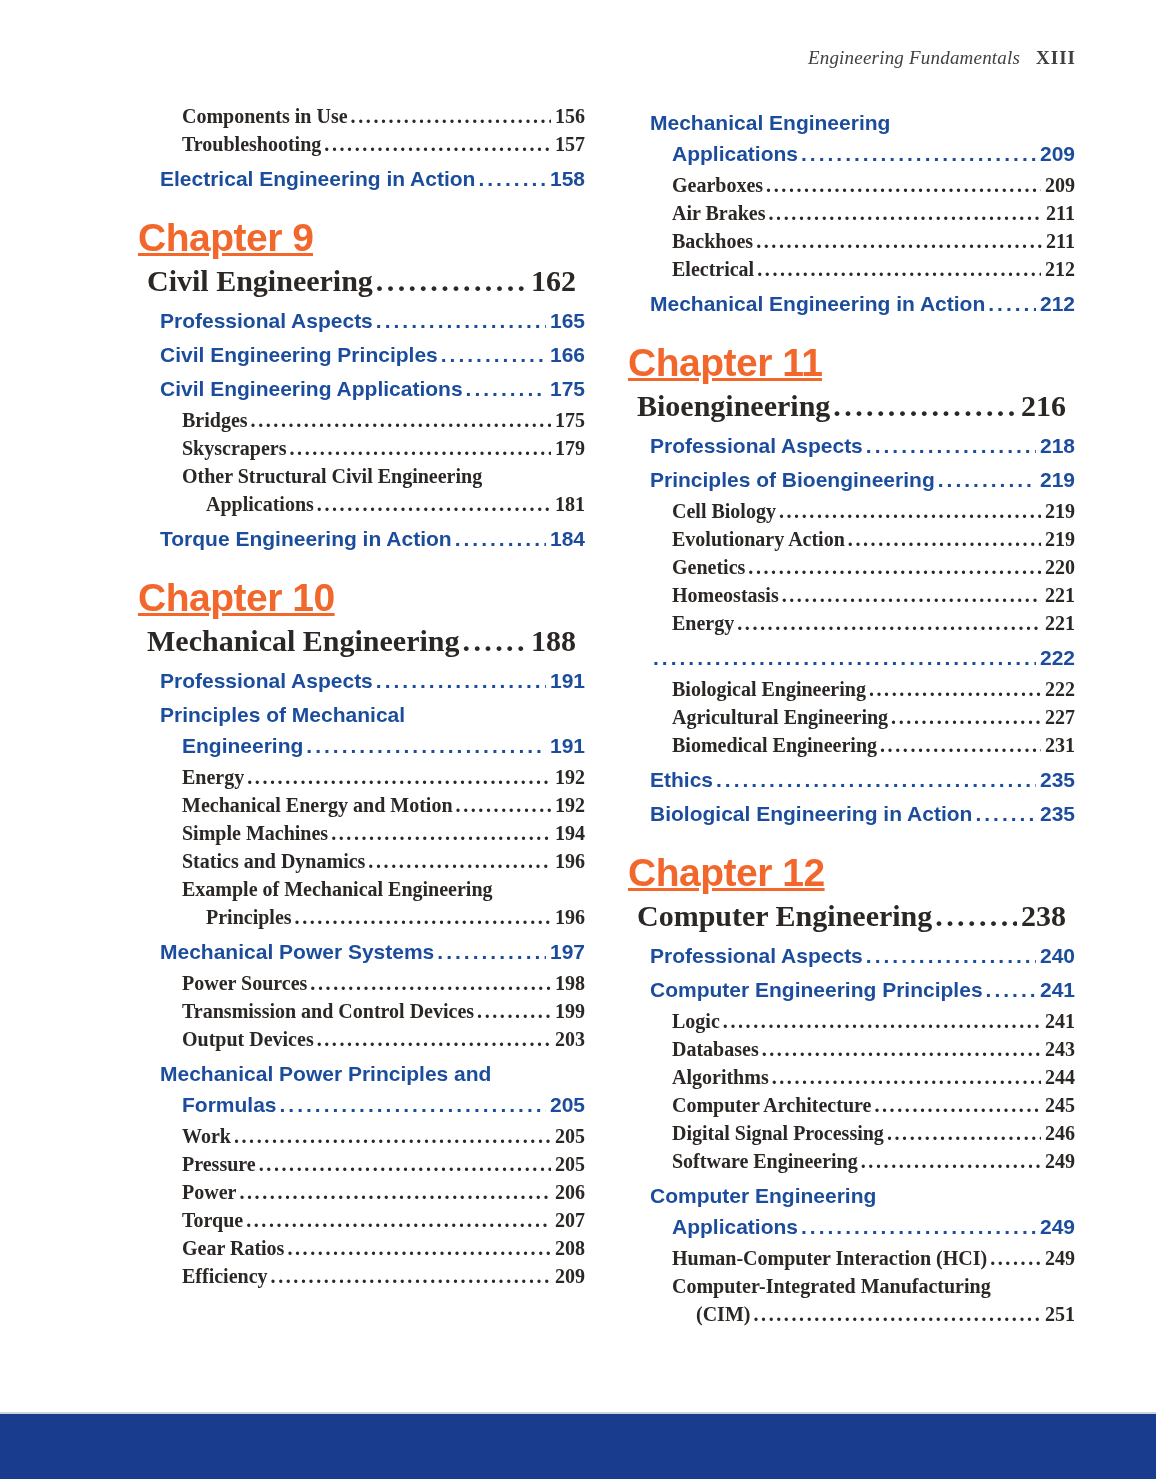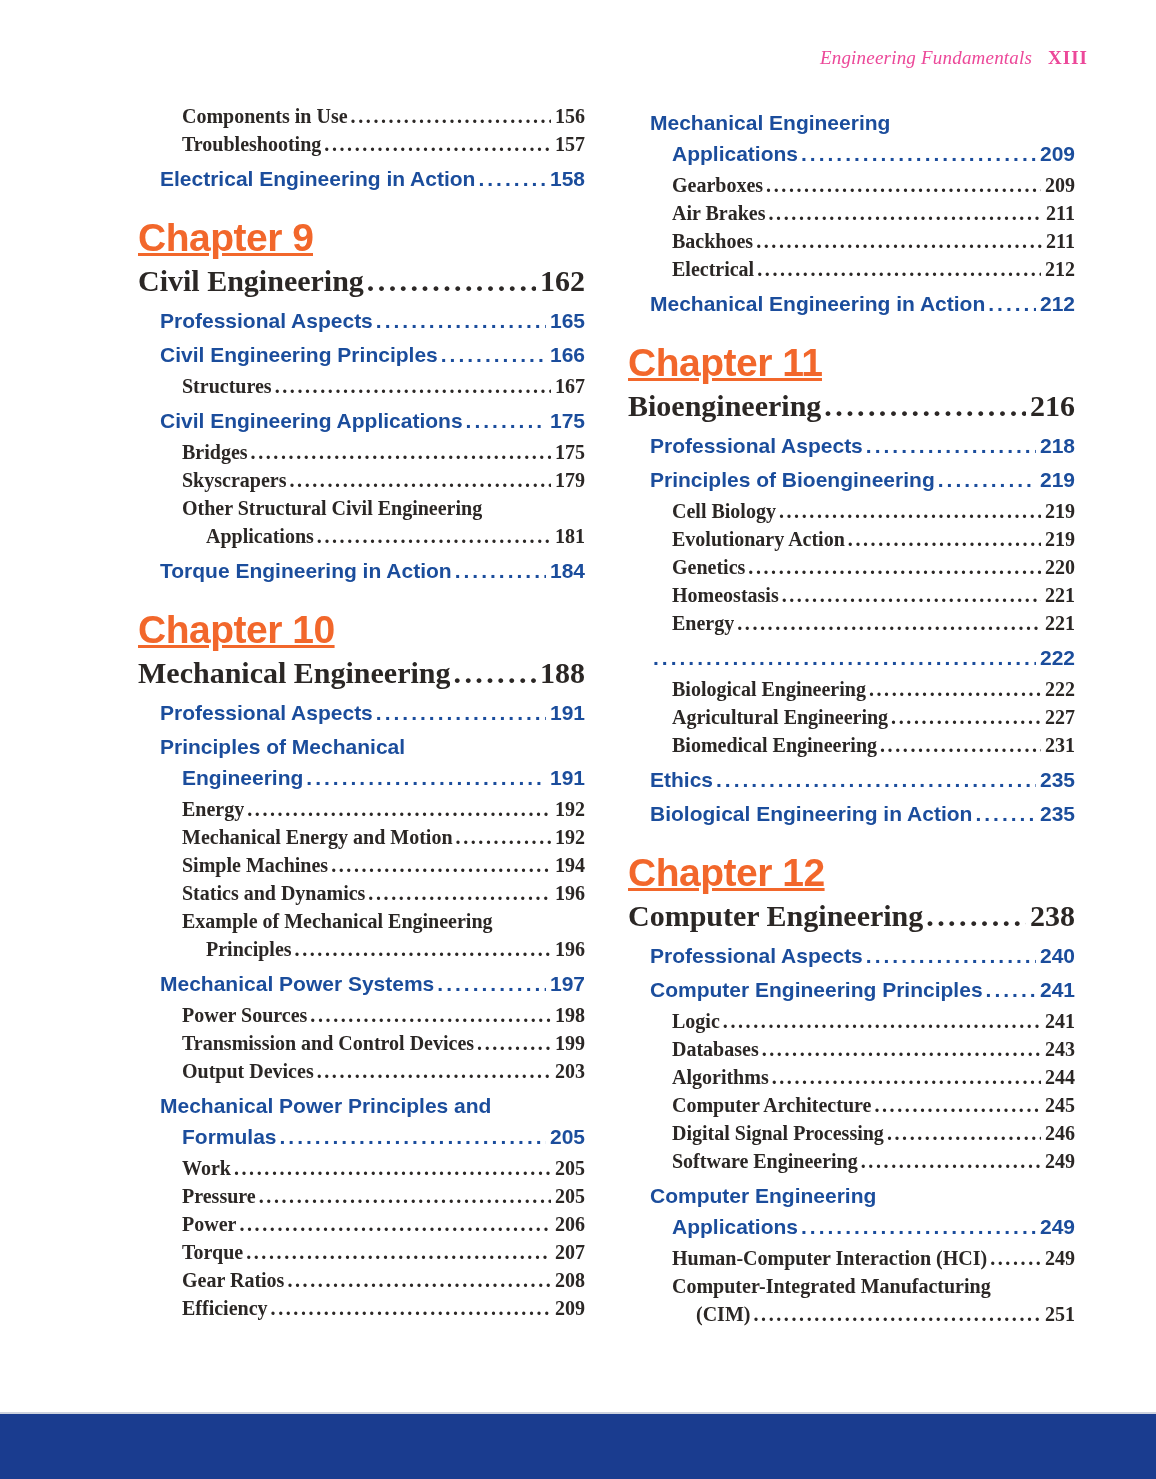--- a/index.html
+++ b/index.html
@@ -10,22 +10,22 @@
     --paper-white:#FFFFFF;
   }
   *{margin:0;padding:0;box-sizing:border-box;}
   html,body{background:#fff;}
   body{
     width:1156px;height:1479px;position:relative;overflow:hidden;
     font-family:"Liberation Serif",serif;background:var(--paper-white);
   }
   
   .running-header{
-    position:absolute;top:46px;left:16px;width:1072px;
-    text-align:right;color:#ec4899;white-space:nowrap;padding-left:12px;
+    position:absolute;top:46px;left:4px;width:1072px;
+    text-align:right;color:#404040;white-space:nowrap;padding-left:12px;
   }
   .running-header .book{
     font:italic 400 19px/24px "Liberation Serif",serif;
     letter-spacing:.2px;
   }
   .running-header .folio{
     font:700 19px/24px "Liberation Serif",serif;
     margin-left:16px;letter-spacing:1px;
   }
   
@@ -56,21 +56,21 @@
   .section.close{padding-left:44px;margin-top:5px;}
   .section .dots::after{letter-spacing:3px;}
   
   .chapter{
     font:700 39px/44px "Liberation Sans",sans-serif;
     color:var(--chapter-orange);margin-top:24px;letter-spacing:-.5px;text-decoration:underline;
   }
   
   .title{
     font:700 30px/38px "Liberation Serif",serif;
-    color:var(--body-dark);margin:2px 0 4px;
+    color:var(--body-dark);margin:2px 9px 4px;
   }
   .title .dots::after{letter-spacing:3.4px;}
   
   .footer-bar{
     position:absolute;left:0;bottom:0;width:1156px;height:67px;
     background:var(--footer-blue);border-top:2px solid #CDD2DE;
   }
 </style>
 </head>
 <body>
@@ -106,25 +106,20 @@
     <div class="row section">
       <span class="label">Professional Aspects</span>
       <span class="dots"></span>
       <span class="pg">165</span>
     </div>
     <div class="row section">
       <span class="label">Civil Engineering Principles</span>
       <span class="dots"></span>
       <span class="pg">166</span>
     </div>
-    <div class="row entry">
-      <span class="label">Structures</span>
-      <span class="dots"></span>
-      <span class="pg">167</span>
-    </div>
     <div class="row section">
       <span class="label">Civil Engineering Applications</span>
       <span class="dots"></span>
       <span class="pg">175</span>
     </div>
     <div class="row entry">
       <span class="label">Bridges</span>
       <span class="dots"></span>
       <span class="pg">175</span>
     </div>

